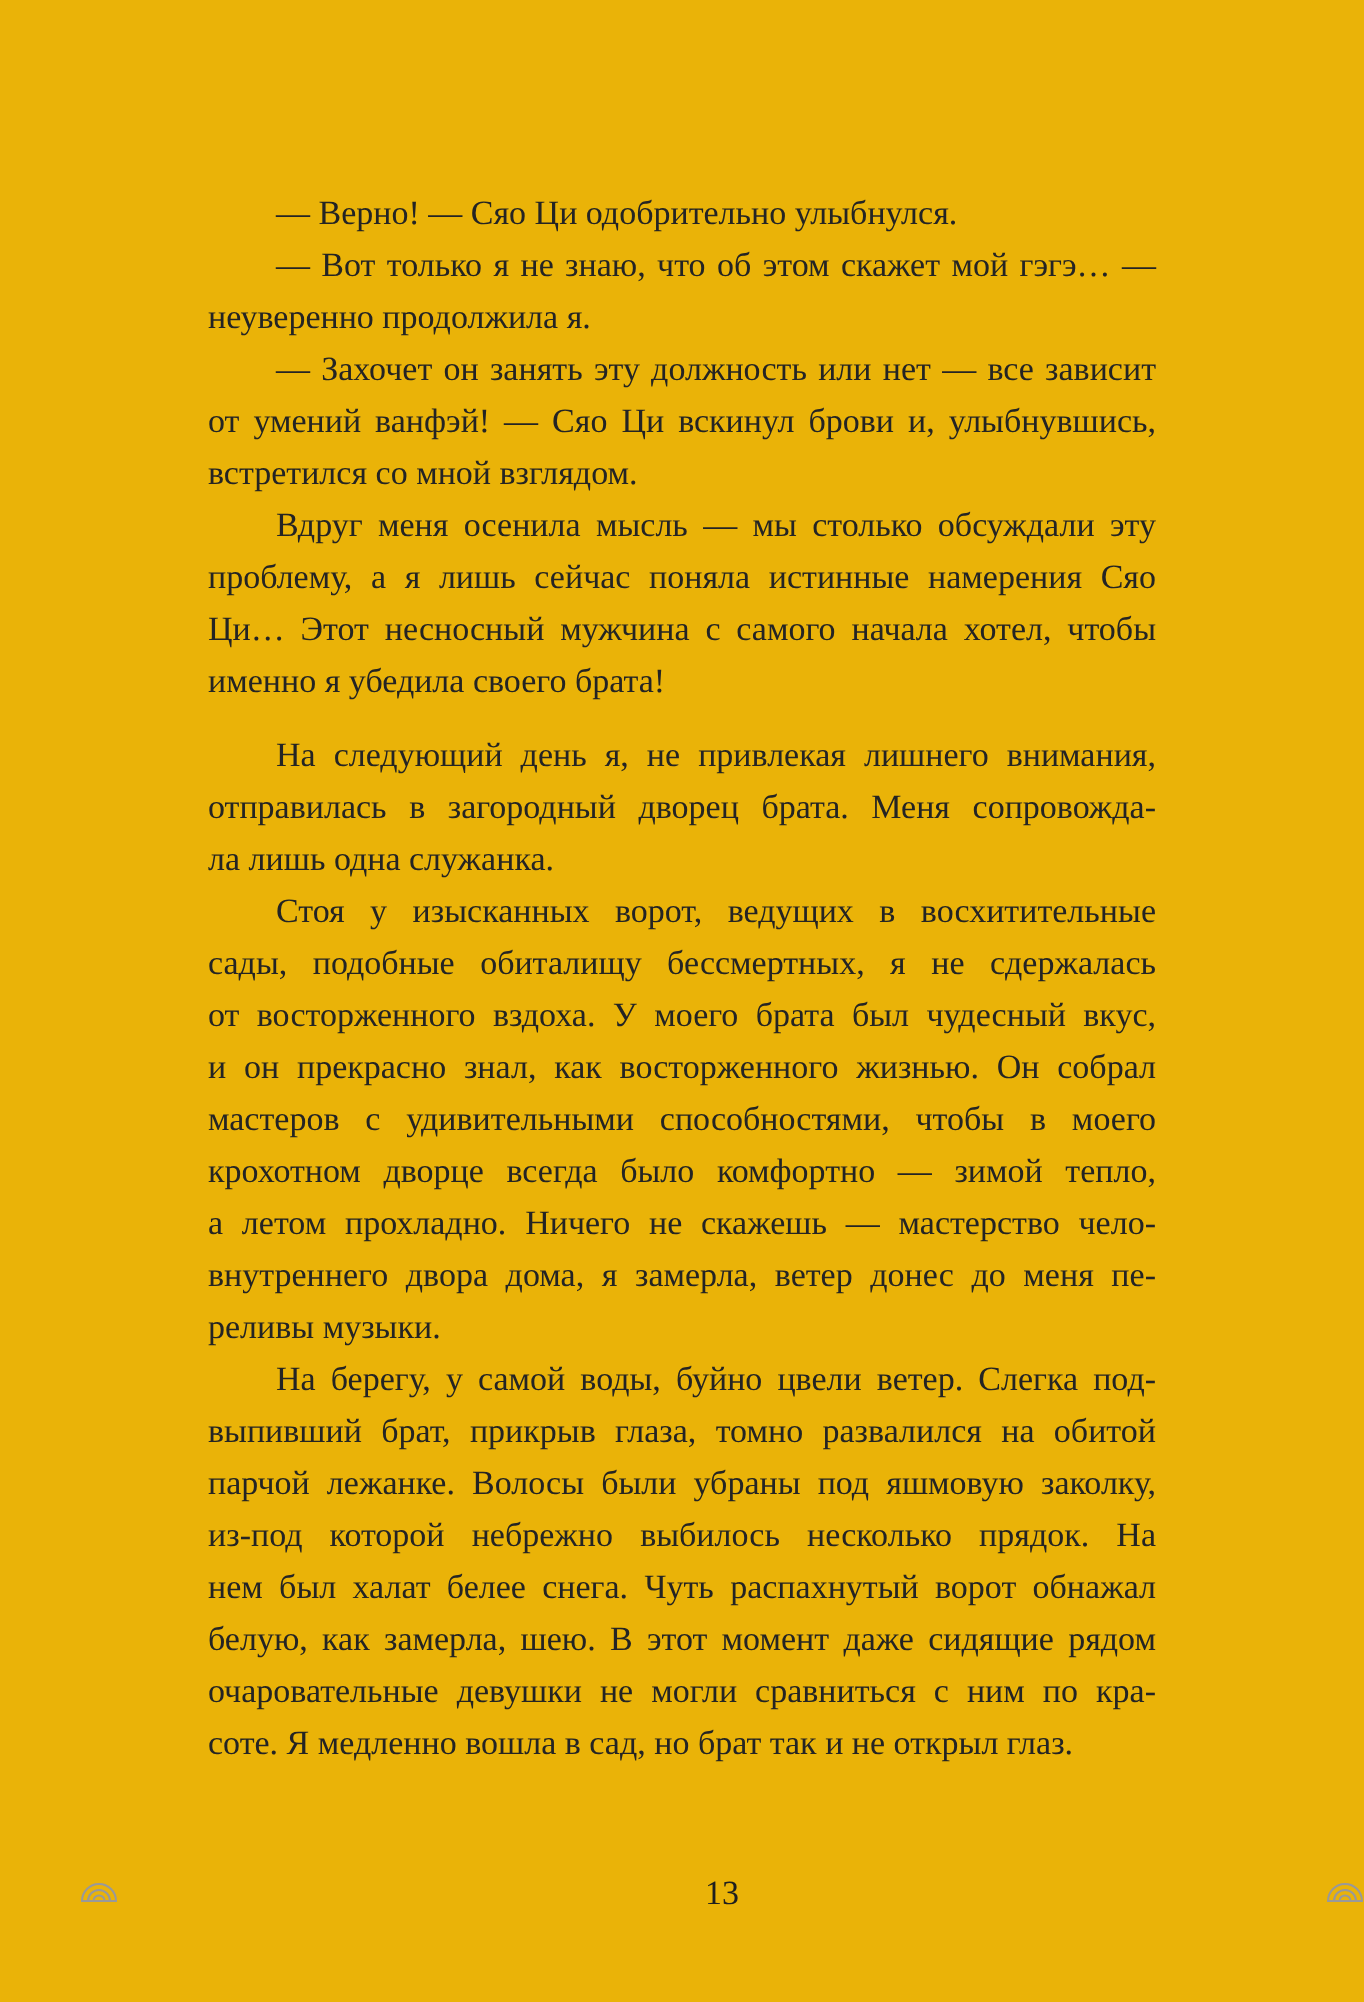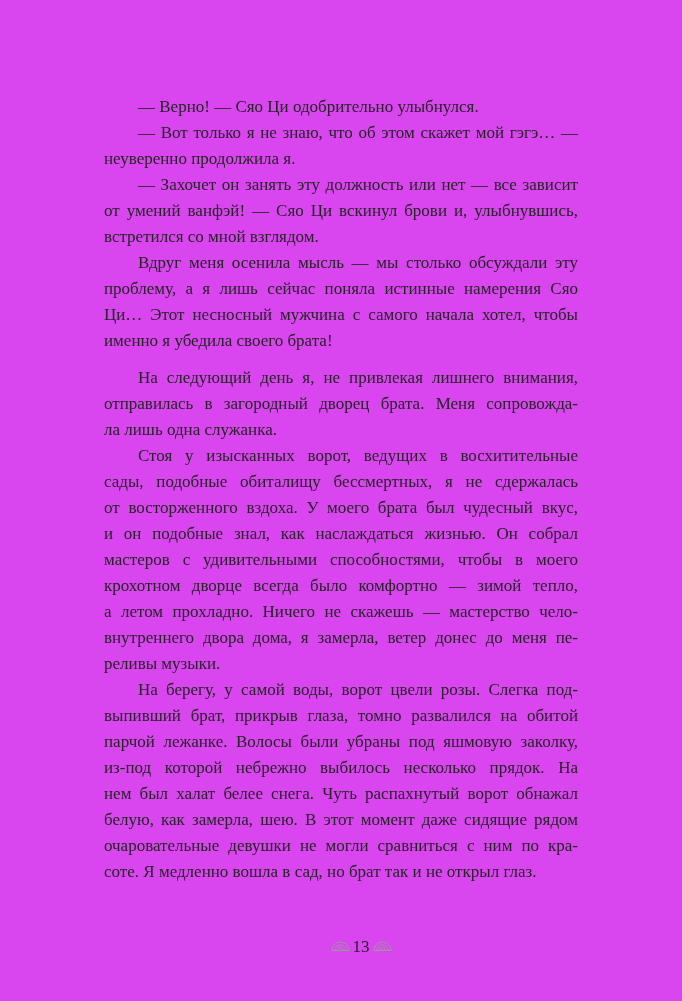--- a/index.html
+++ b/index.html
@@ -4,21 +4,21 @@
 <style>
   html, body {
     margin: 0;
     padding: 0;
     background: #ffffff;
   }
   .page {
     position: relative;
     width: 682px;
     height: 1001px;
-    background: #d946ef;
+    background: #eab308;
     font-family: "Liberation Serif", serif;
     color: #242424;
     overflow: hidden;
     box-sizing: border-box;
   }
   .text-block {
     position: absolute;
     left: 104px;
     width: 474px;
     top: 94px;
@@ -34,21 +34,21 @@
     white-space: normal;
   }
   .line.last { text-align-last: left; }
   .line.first { text-indent: 34px; }
   .footer {
     position: absolute;
     left: 0;
     right: 0;
     top: 938px;
     display: flex;
-    justify-content: center;
+    justify-content: space-between;
     align-items: center;
     gap: 2px;
     padding-left: 40px;
   }
   .page-number {
     font-size: 17px;
     color: #1f1f1f;
     line-height: 1;
     padding: 0 1px;
   }
@@ -81,29 +81,29 @@
       </div>
       <div class="paragraph gap-before">
         <div class="line first">На следующий день я, не привлекая лишнего внимания,</div>
         <div class="line">отправилась в загородный дворец брата. Меня сопровожда-</div>
         <div class="line last">ла лишь одна служанка.</div>
       </div>
       <div class="paragraph">
         <div class="line first">Стоя у изысканных ворот, ведущих в восхитительные</div>
         <div class="line">сады, подобные обиталищу бессмертных, я не сдержалась</div>
         <div class="line">от восторженного вздоха. У моего брата был чудесный вкус,</div>
-        <div class="line">и он подобные знал, как наслаждаться жизнью. Он собрал</div>
+        <div class="line">и он прекрасно знал, как восторженного жизнью. Он собрал</div>
         <div class="line">мастеров с удивительными способностями, чтобы в моего</div>
         <div class="line">крохотном дворце всегда было комфортно — зимой тепло,</div>
         <div class="line">а летом прохладно. Ничего не скажешь — мастерство чело-</div>
         <div class="line">внутреннего двора дома, я замерла, ветер донес до меня пе-</div>
         <div class="line last">реливы музыки.</div>
       </div>
       <div class="paragraph">
-        <div class="line first">На берегу, у самой воды, ворот цвели розы. Слегка под-</div>
+        <div class="line first">На берегу, у самой воды, буйно цвели ветер. Слегка под-</div>
         <div class="line">выпивший брат, прикрыв глаза, томно развалился на обитой</div>
         <div class="line">парчой лежанке. Волосы были убраны под яшмовую заколку,</div>
         <div class="line">из-под которой небрежно выбилось несколько прядок. На</div>
         <div class="line">нем был халат белее снега. Чуть распахнутый ворот обнажал</div>
         <div class="line">белую, как замерла, шею. В этот момент даже сидящие рядом</div>
         <div class="line">очаровательные девушки не могли сравниться с ним по кра-</div>
         <div class="line last">соте. Я медленно вошла в сад, но брат так и не открыл глаз.</div>
       </div>
     </main>
 

